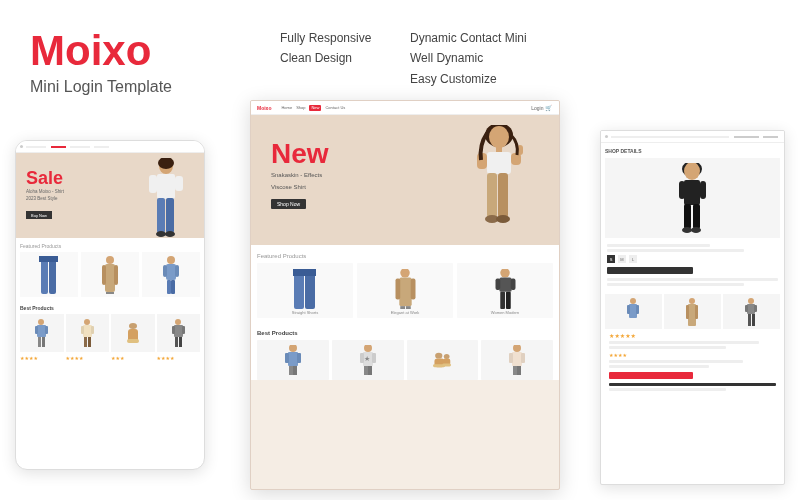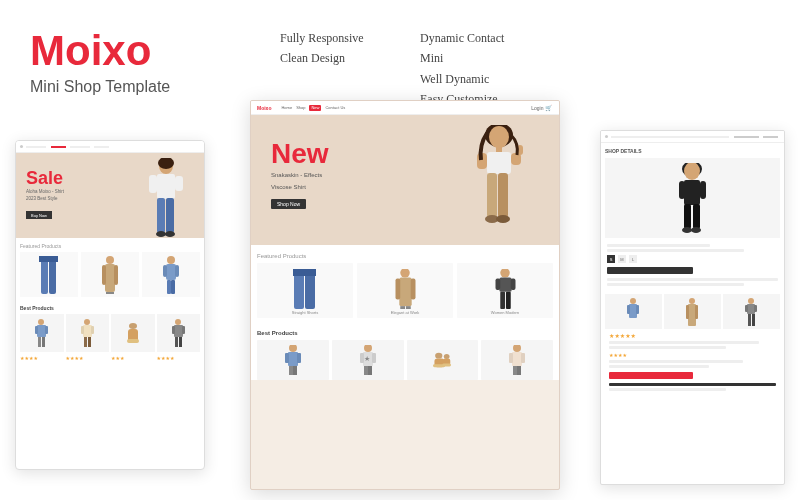--- a/index.html
+++ b/index.html
@@ -232,21 +232,21 @@
 
     
     .left-mockup {
       position: absolute;
       left: 15px;
       top: 140px;
       width: 190px;
       height: 330px;
       background: #fff;
       border: 1px solid #ddd;
-      border-radius: 4px;
+      border-radius: 12px;
       overflow: hidden;
       box-shadow: 0 3px 15px rgba(0,0,0,0.12);
     }
 
     .left-mockup-nav {
       background: #fff;
       height: 12px;
       display: flex;
       align-items: center;
       padding: 0 4px;
@@ -462,25 +462,25 @@
     .figure-svg {
       width: 100%;
       height: 100%;
     }
   </style>
 </head>
 <body>
 
 <div class="left-section">
   <div class="brand-name">Moixo</div>
-  <div class="brand-subtitle">Mini  Shop Template</div>
+  <div class="brand-subtitle">Mini  Login Template</div>
 </div>
 
 <div class="features-section">
-  <div style="display:flex; gap:20px;font-family:Liberation Serif, serif;">
+  <div style="display:flex; ">
     <div class="feature-col">
       <div class="feature-item">Fully Responsive</div>
       <div class="feature-item">Clean Design</div>
     </div>
     <div class="feature-col">
       <div class="feature-item">Dynamic Contact Mini</div>
       <div class="feature-item">Well Dynamic</div>
       <div class="feature-item">Easy Customize</div>
     </div>
   </div>

